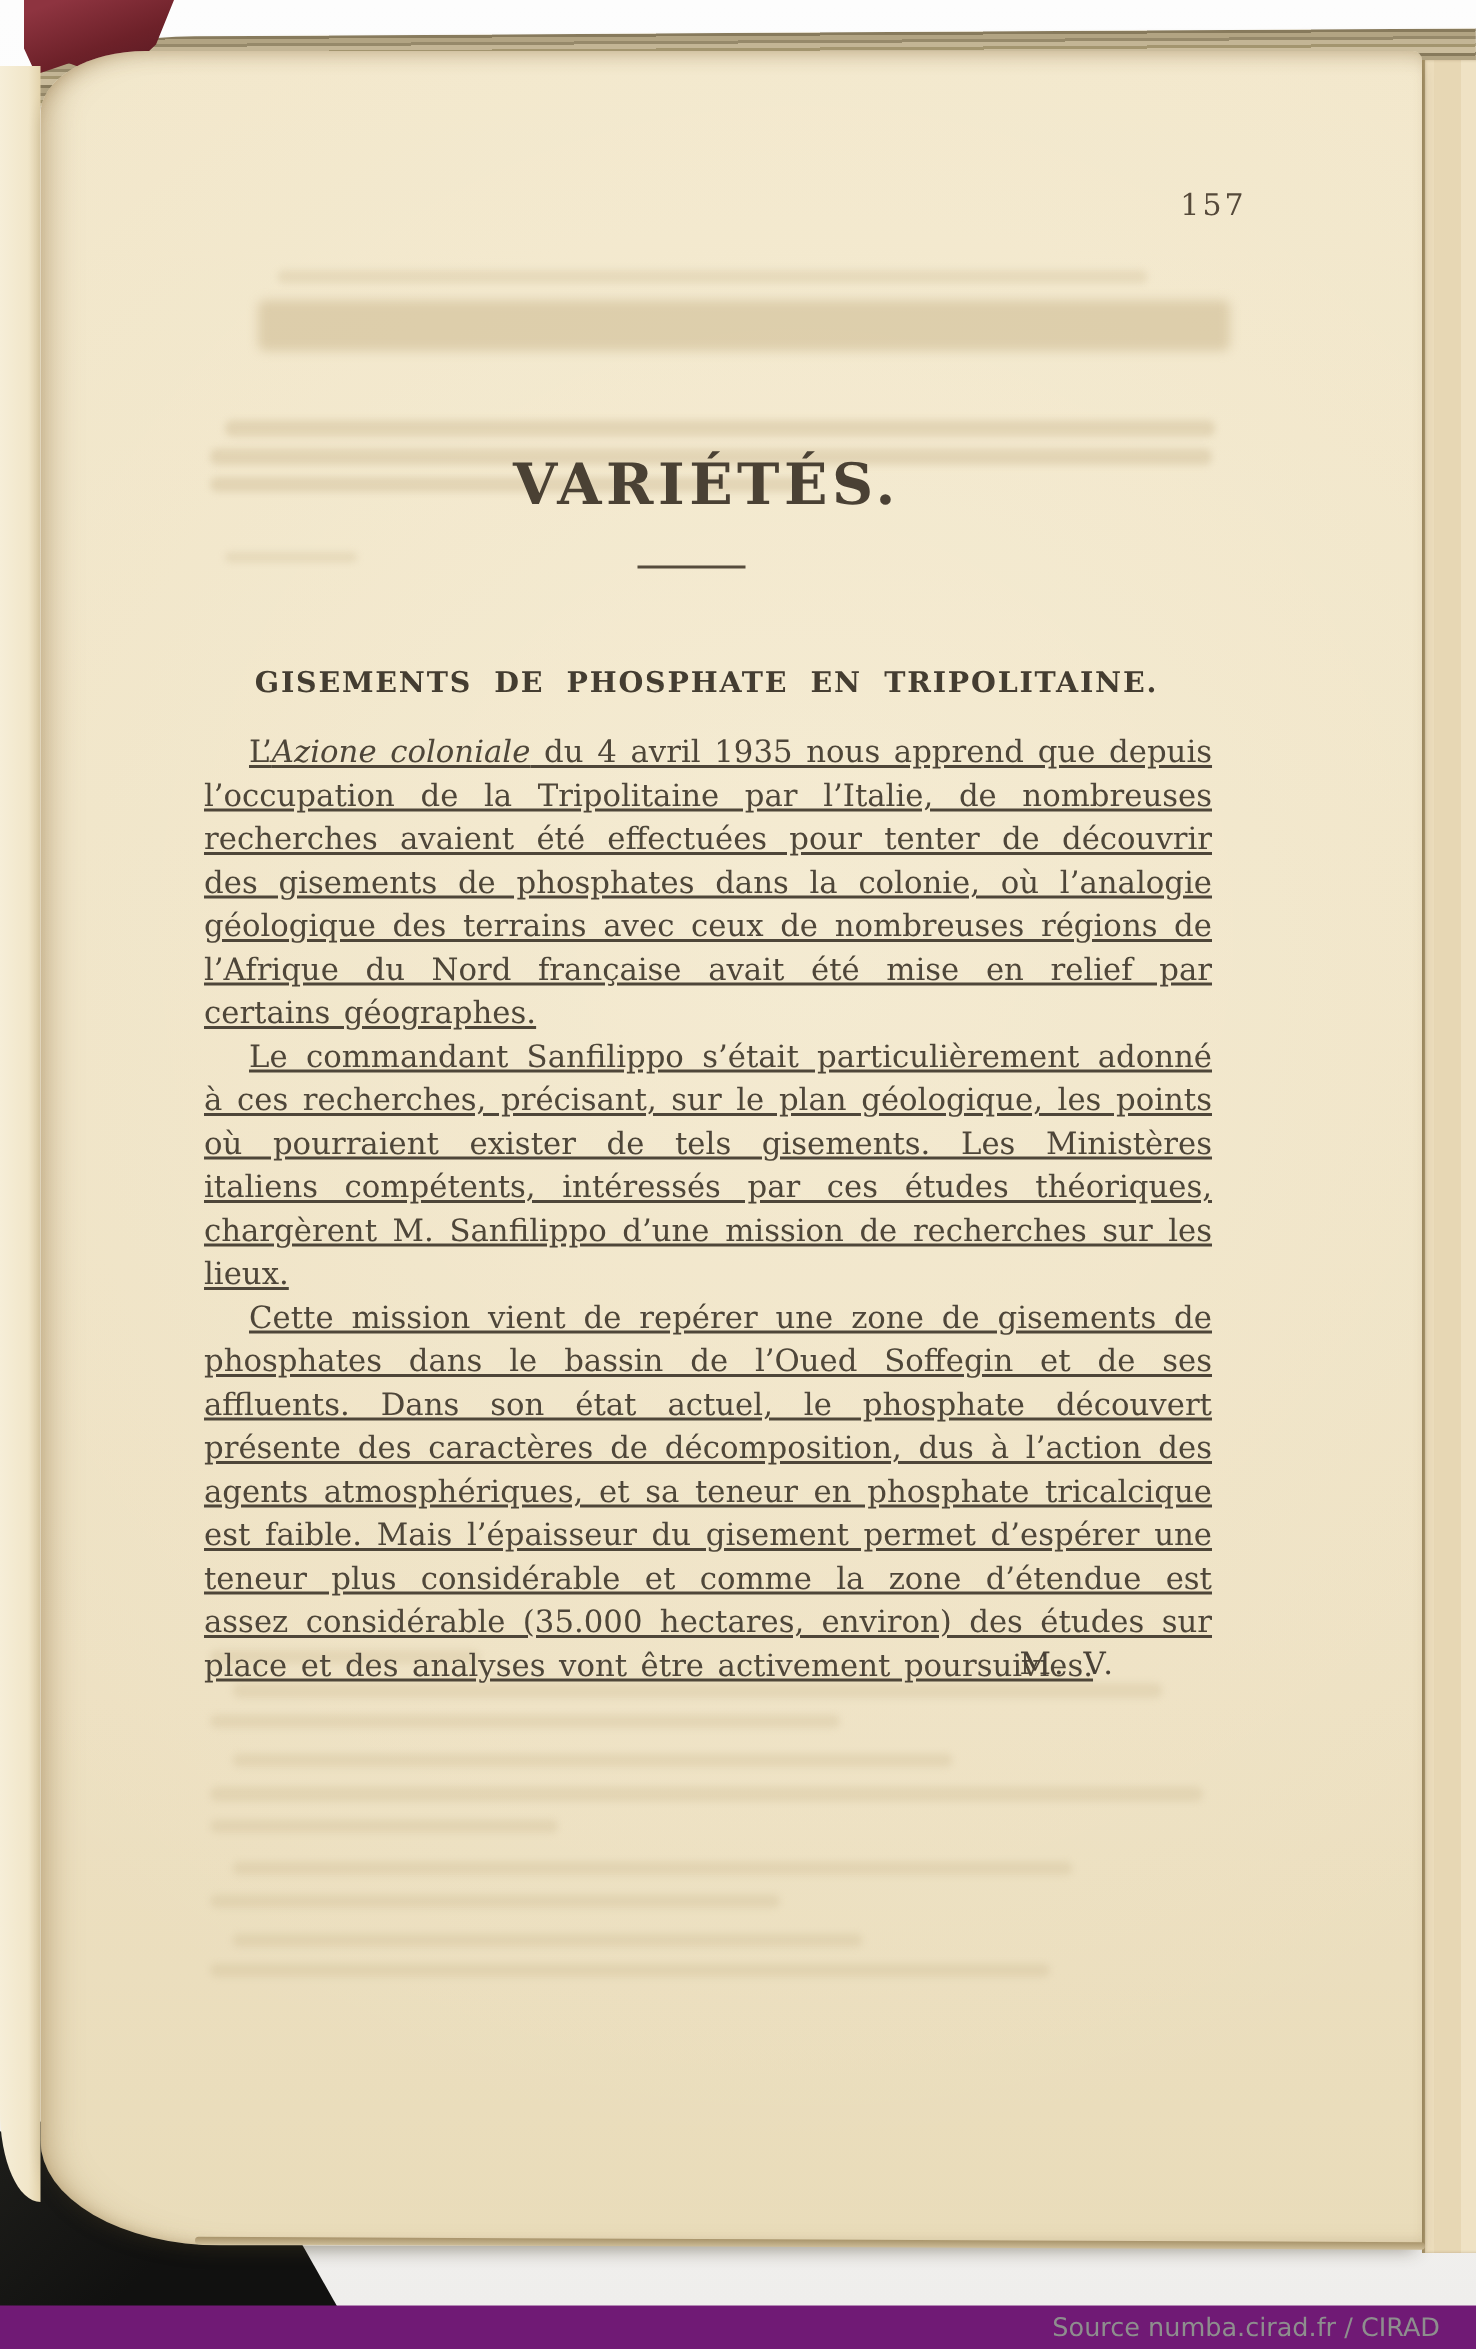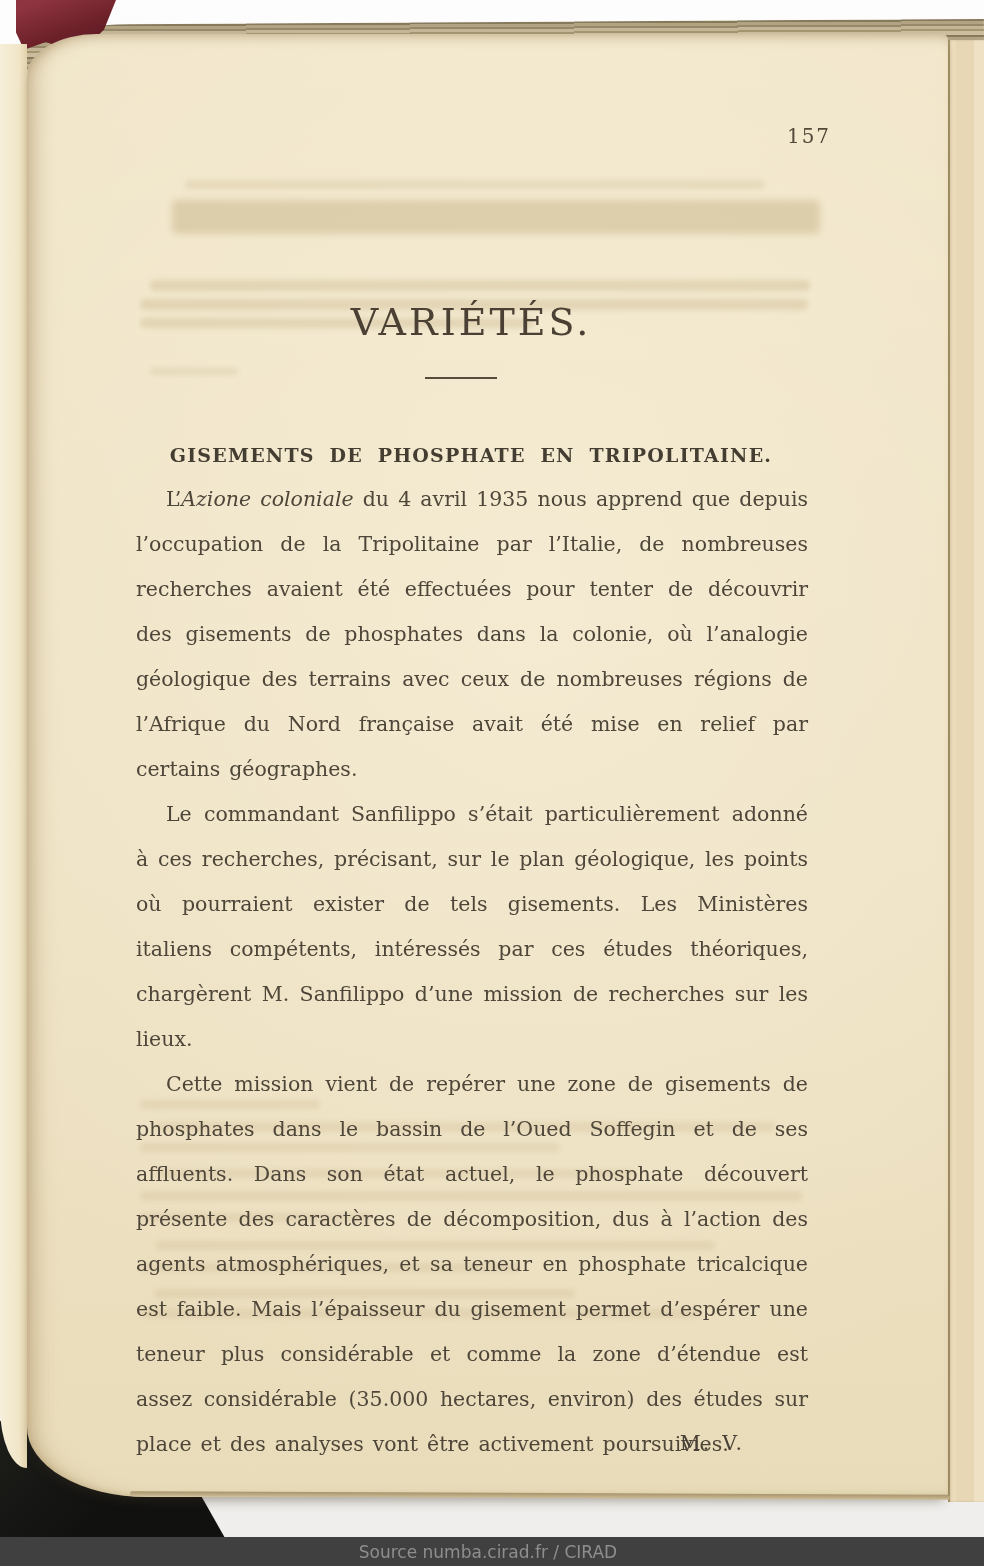--- a/index.html
+++ b/index.html
@@ -93,52 +93,52 @@
   .content { position: absolute; inset: 0; color: #4e463a; }
 
   .page-number {
     position: absolute; left: 738px; top: 124px; width: 70px;
     font-size: 20px; letter-spacing: 2px; color: #55493a; text-align: center; margin-left: 36px;
   }
 
   .section-title {
     position: absolute; left: 136px; top: 300px; width: 670px;
     text-align: center; font-size: 38px; letter-spacing: 3px;
-    color: #4a4134; font-weight: 400;
+    color: #4a4134; font-weight: 700;
   }
   .title-rule {
     position: absolute; left: 425px; top: 377px; width: 72px; height: 2px;
     background: #564c3d;
   }
 
   .article-title {
     position: absolute; left: 136px; top: 444px; width: 670px;
     text-align: center; font-size: 19px; font-weight: bold;
     letter-spacing: 1.2px; word-spacing: 7px; color: #443d31;
   }
 
   .body-text {
-    position: absolute; left: 136px; top: 477px; width: 672px;
-    font-size: 20.5px; line-height: 45px; text-align: justify;
-    word-spacing: 2.5px; color: #4e4639;
+    position: absolute; left: 136px; top: 487px; width: 672px;
+    font-size: 20.5px; line-height: 29px; text-align: justify;
+    word-spacing: 2.5px; color: #4e4639; text-decoration: underline;
   }
   .body-text p { text-indent: 30px; margin: 0; }
   .italic { font-style: italic; }
   .p3-wrap { position: relative; }
   .signature {
     position: absolute; right: 64px; bottom: 1px;
     font-size: 20.5px; letter-spacing: 2px; color: #4a4236; padding-left: 16px;
   }
 
   
   .footer-strip {
     position: absolute; left: 0; top: 1537px; width: 984px; height: 29px;
-    background: #404040;
-    display: flex; align-items: center; justify-content: center;
-    padding-right: 8px;
+    background: #701a75;
+    display: flex; align-items: center; justify-content: flex-end;
+    padding-right: 24px;
   }
   .footer-strip span {
     font-family: "DejaVu Sans", "Liberation Sans", sans-serif;
     font-size: 17px; color: #8e8e8e;
   }
 </style>
 </head>
 <body>
 
 <div class="scene">

